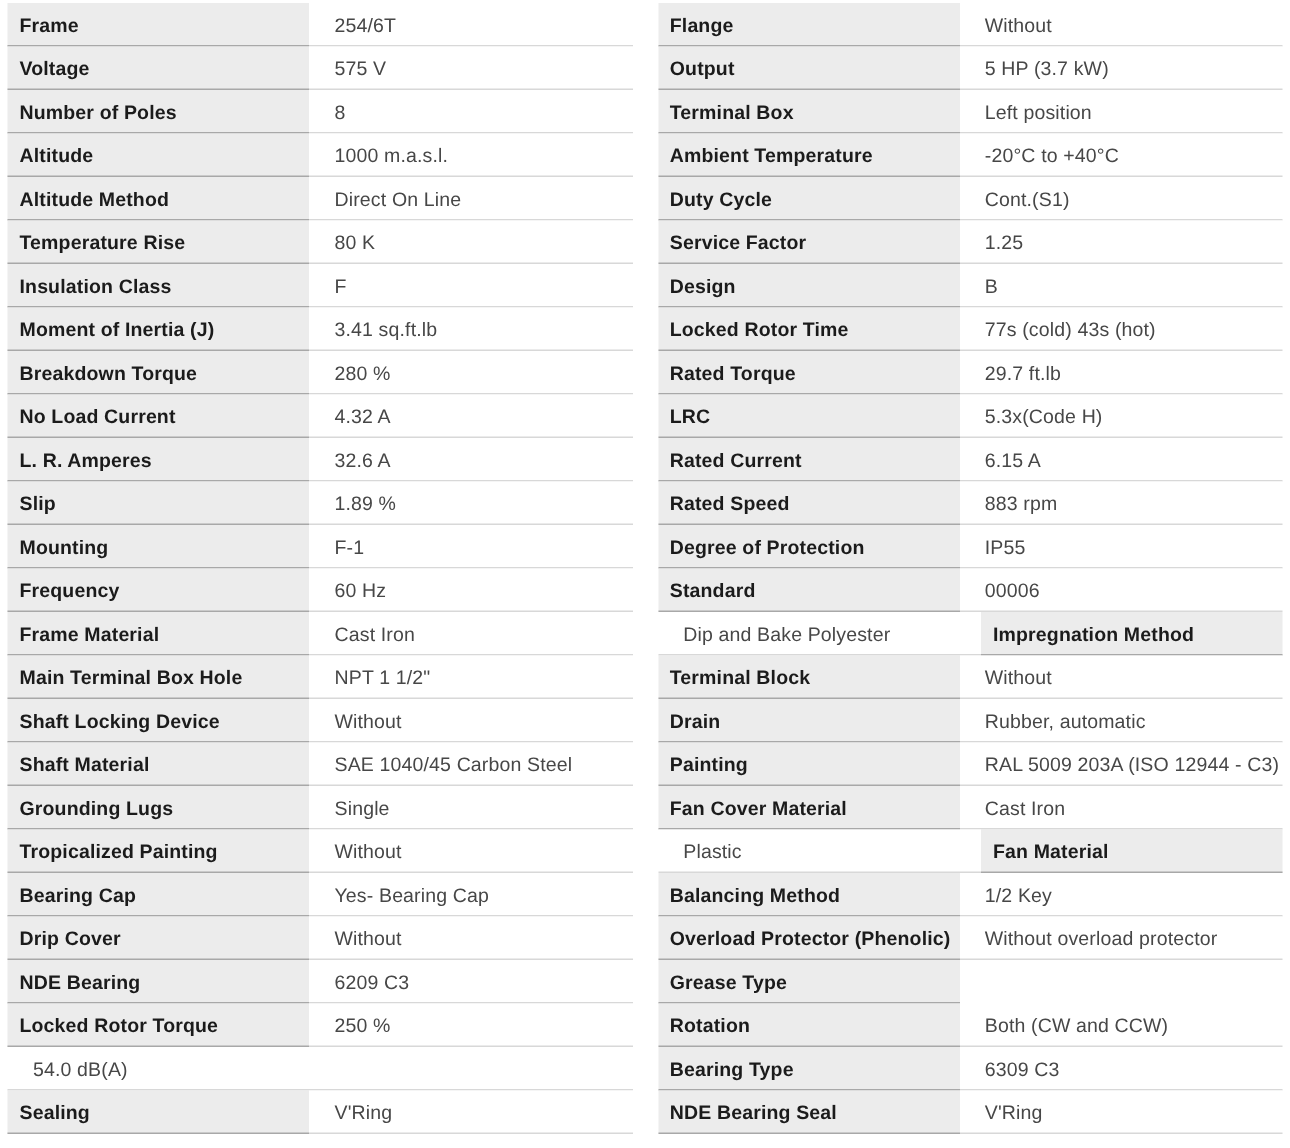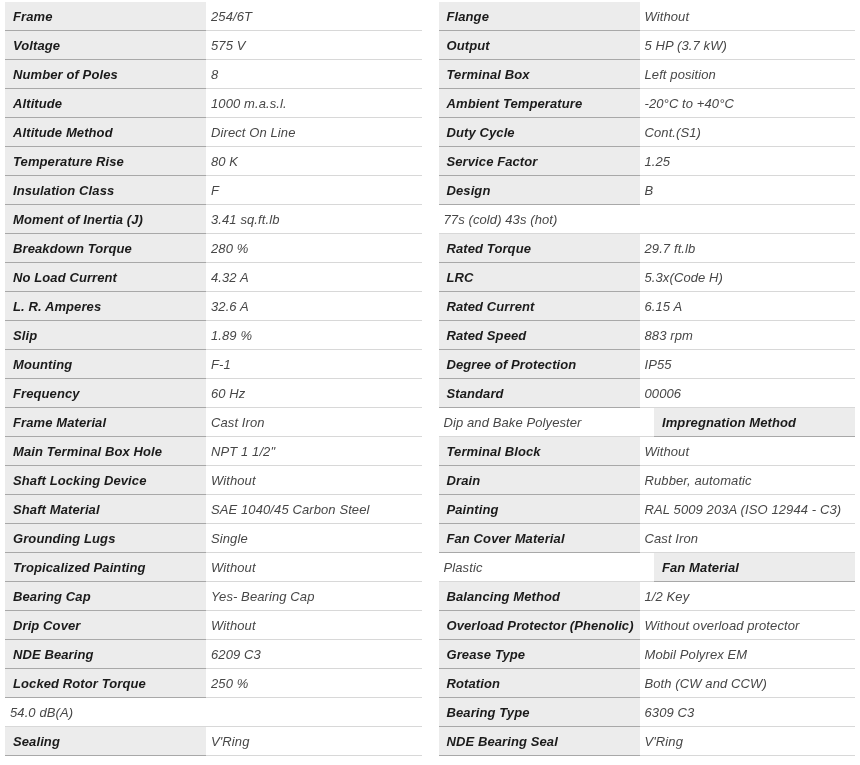--- a/index.html
+++ b/index.html
@@ -15,21 +15,20 @@
     margin: 0;
     padding: 0;
     background: var(--page-bg);
     font-family: "Liberation Sans", sans-serif;
   }
   .page {
     width: 860px;
     height: 765px;
     background: var(--page-bg);
     overflow: hidden;
-    font-style: italic;
   }
   .spec-wrap {
     display: flex;
     gap: 17px;
     padding: 2px 5px 0 5px;
   }
   .spec-table {
     flex: 1 1 0;
     min-width: 0;
   }
@@ -52,21 +51,21 @@
     color: var(--label-text);
     font-weight: 700;
     padding-left: 8px;
     letter-spacing: 0.1px;
     border-bottom: 1px solid var(--divider-dark);
   }
   .cell.value {
     flex: 1 1 auto;
     background: var(--page-bg);
     color: var(--value-text);
-    padding-left: 5px;
+    padding-left: 17px;
     letter-spacing: 0.1px;
     border-bottom: 1px solid var(--divider-light);
   }
 </style>
 </head>
 <body>
 
 <div class="page">
   <div class="spec-wrap">
     <div class="spec-table">
@@ -197,20 +196,21 @@
         </div>
         <div class="row">
           <div class="cell label">Service Factor</div>
           <div class="cell value">1.25</div>
         </div>
         <div class="row">
           <div class="cell label">Design</div>
           <div class="cell value">B</div>
         </div>
         <div class="row">
+          <div class="cell label">Locked Rotor Time</div>
           <div class="cell value">77s (cold) 43s (hot)</div>
         </div>
         <div class="row">
           <div class="cell label">Rated Torque</div>
           <div class="cell value">29.7 ft.lb</div>
         </div>
         <div class="row">
           <div class="cell label">LRC</div>
           <div class="cell value">5.3x(Code H)</div>
         </div>
@@ -257,21 +257,20 @@
         <div class="row">
           <div class="cell label">Balancing Method</div>
           <div class="cell value">1/2 Key</div>
         </div>
         <div class="row">
           <div class="cell label">Overload Protector (Phenolic)</div>
           <div class="cell value">Without overload protector</div>
         </div>
         <div class="row">
           <div class="cell label">Grease Type</div>
-          <div class="cell value">Mobil Polyrex EM</div>
         </div>
         <div class="row">
           <div class="cell label">Rotation</div>
           <div class="cell value">Both (CW and CCW)</div>
         </div>
         <div class="row">
           <div class="cell label">Bearing Type</div>
           <div class="cell value">6309 C3</div>
         </div>
         <div class="row">

